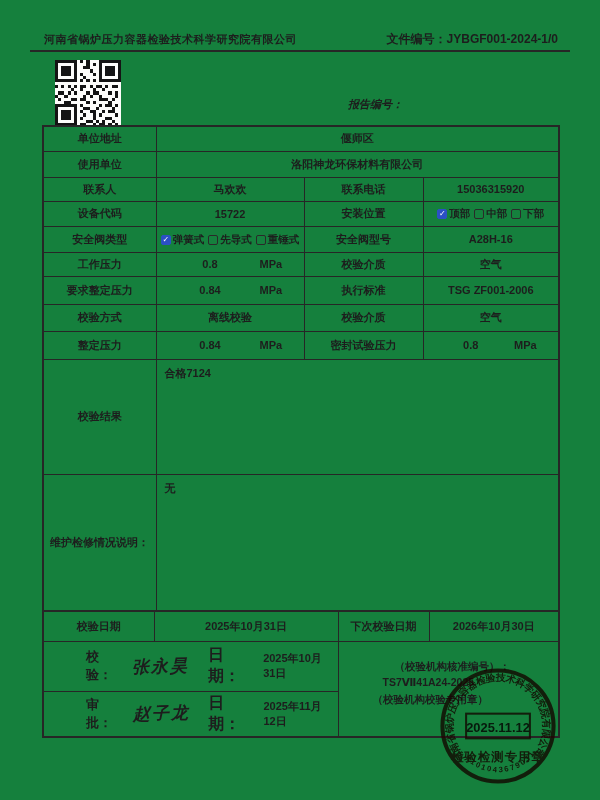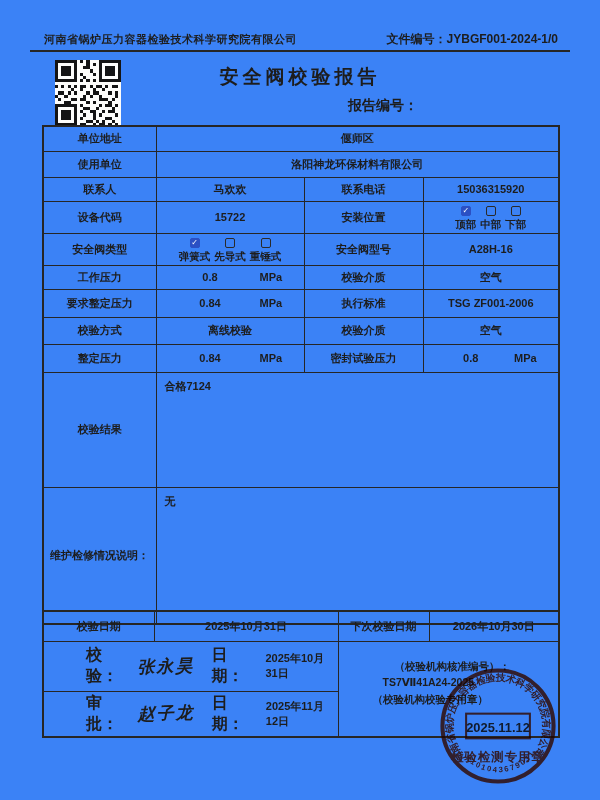--- a/index.html
+++ b/index.html
@@ -1,53 +1,53 @@
 <!DOCTYPE html>
 <html><head>
 <meta charset="utf-8">
 <style>
   html,body{margin:0;padding:0;}
   .page{
     position:relative; width:600px; height:800px; overflow:hidden;
-    background:#3b82f6; outline:1px solid #cfcdc8;
+    background:#15803d; outline:1px solid #cfcdc8;
     font-family:"Liberation Sans","DejaVu Sans",sans-serif;
     color:#1d1d1d; -webkit-font-smoothing:antialiased;
   }
   
   .doc-header{position:absolute; left:44px; right:42px; top:31px; display:flex; justify-content:space-between; align-items:baseline;}
   .org-name{font-size:11px; font-weight:700; letter-spacing:.5px;}
   .file-no{font-size:12px; font-weight:700;}
   .header-rule{position:absolute; left:30px; right:30px; top:50px; border-top:2px solid #262626;}
   
   .qr{position:absolute; left:55px; top:60px; width:66px; height:66px;}
   .doc-title{position:absolute; left:0; right:0; top:64px; text-align:center; font-size:19px; font-weight:700; letter-spacing:4px;}
   .report-no-row{position:absolute; left:348px; top:97px; display:flex; align-items:flex-end;}
-  .report-no-label{font-size:14px; font-weight:700; padding-bottom:1px;}
+  .report-no-label{font-size:11px; font-weight:700; padding-bottom:1px;font-style:italic;}
   .report-no-value{display:inline-block; min-width:148px; text-align:center; font-size:11px; font-weight:700; border-bottom:1.5px solid #262626; padding:0 4px 1px;}
   
   table{position:absolute; left:42px; width:516px; border-collapse:collapse; table-layout:fixed; border:2px solid #262626;}
   #main-table{top:125px;}
   #bottom-table{top:610px;}
   td{border:1px solid #262626; font-size:11px; padding:1px 4px; vertical-align:middle; overflow:hidden;}
   td.lbl{font-weight:700; text-align:center;}
   td.val{text-align:center; font-weight:700;}
   td.big{vertical-align:top; text-align:left; font-weight:700; padding:6px 8px;}
   td.lbl-left{font-weight:700; text-align:left; padding-left:6px;}
   .unit-wrap{display:flex; align-items:flex-end;}
   .unit-wrap .uv{flex:1; text-align:center; font-weight:700;}
   .unit-wrap .uu{width:40px; text-align:left; font-weight:700;}
   
   .cb-group{display:inline-flex; flex-wrap:wrap; justify-content:center; align-items:center; gap:1px 4px; font-size:10.5px; font-weight:700;}
-  .cb-item{display:inline-flex; align-items:center; gap:2px;flex-direction:column;}
+  .cb-item{display:inline-flex; align-items:center; gap:2px;}
   .cb{display:inline-flex; width:10px; height:10px; border:1.5px solid #2a2a2a; border-radius:2px; align-items:center; justify-content:center; box-sizing:border-box;}
   .cb.checked{background:#2b50c4; border-color:#2b50c4; color:#fff;}
   .cb.checked::after{content:"✓"; font-size:8px; line-height:1; font-weight:700;}
   
   .sig-cell{display:flex; align-items:center; padding-left:38px;}
-  .sig-label{font-size:16px; font-weight:700;}
+  .sig-label{font-size:13px; font-weight:700;}
   .sig-name{display:inline-block; width:96px; text-align:center; font-size:17px; font-weight:700; font-style:italic; transform:rotate(-2deg); letter-spacing:2px;}
   .sig-date-label{font-size:16px; font-weight:700; margin-left:6px;}
   .sig-date{font-size:11px; font-weight:700; margin-left:14px;}
   
   td.agency{vertical-align:top; padding:16px 0 0 34px; font-size:10.5px; font-weight:700; line-height:1.6;}
   .agency-l1{margin-left:22px;}
   .agency-l2{margin-left:10px;}
   
   .stamp{position:absolute; left:426px; top:654px; width:144px; height:144px; mix-blend-mode:multiply; opacity:.92; pointer-events:none;}
 </style>
@@ -75,21 +75,20 @@
         <rect x="1" y="15" width="5" height="5"></rect>
     </g>
     <g fill="#141414">
       <rect x="2" y="2" width="3" height="3"></rect>
         <rect x="16" y="2" width="3" height="3"></rect>
         <rect x="2" y="16" width="3" height="3"></rect>
       <path d="M8 0h1v1H8zM10 0h1v2h-1zM12 1h1v1h-1zM9 2h2v1H9zM11 3h1v1h-1zM8 4h1v1H8zM12 4h1v1h-1zM9 5h1v1H9zM8 6h1v1H8zM10 6h1v1h-1zM12 6h1v1h-1zM6 8h1v1H6zM6 10h1v1H6zM6 12h1v1H6zM0 8h1v1H0zM2 8h1v1H2zM4 8h1v1H4zM5 9h1v1H5zM1 10h2v1H1zM4 10h1v1H4zM0 11h1v1H0zM3 11h1v1H3zM1 12h1v1H1zM5 12h1v1H5zM3 13h2v1H3zM8 8h2v1H8zM11 8h1v1h-1zM13 8h2v1h-2zM16 8h1v1h-1zM18 8h2v1h-2zM8 9h1v1H8zM12 9h1v1h-1zM15 9h1v1h-1zM10 10h1v1h-1zM12 10h2v1h-2zM17 10h1v1h-1zM19 10h1v2h-1zM9 11h1v1H9zM11 11h1v1h-1zM14 11h1v1h-1zM8 12h2v1H8zM14 12h2v1h-2zM16 12h1v1h-1zM18 12h1v1h-1zM10 13h1v1h-1zM12 13h1v1h-1zM17 13h1v1h-1zM8 14h1v1H8zM14 14h1v1h-1zM16 14h2v1h-2zM19 14h1v1h-1zM9 15h2v1H9zM13 15h1v1h-1zM18 15h1v1h-1zM8 16h1v1H8zM11 16h2v1h-2zM15 16h1v1h-1zM17 16h2v1h-2zM9 17h1v1H9zM12 17h1v1h-1zM14 17h1v1h-1zM19 17h1v1h-1zM8 18h1v1H8zM12 18h1v1h-1zM16 18h2v1h-2zM10 19h2v1h-2zM13 19h1v1h-1zM15 19h1v1h-1zM18 19h1v1h-1zM8 20h2v1H8zM12 20h1v1h-1zM14 20h2v1h-2zM17 20h1v1h-1zM19 20h1v1h-1z"></path>
     </g>
   </svg>
 
-  <div class="doc-title">安全阀校验报告</div>
   <div class="report-no-row">
     <span class="report-no-label">报告编号：</span>
   </div>
 
   <table id="main-table">
     <colgroup>
         <col style="width:113px">
         <col style="width:148px">
         <col style="width:119px">
         <col style="width:136px">

